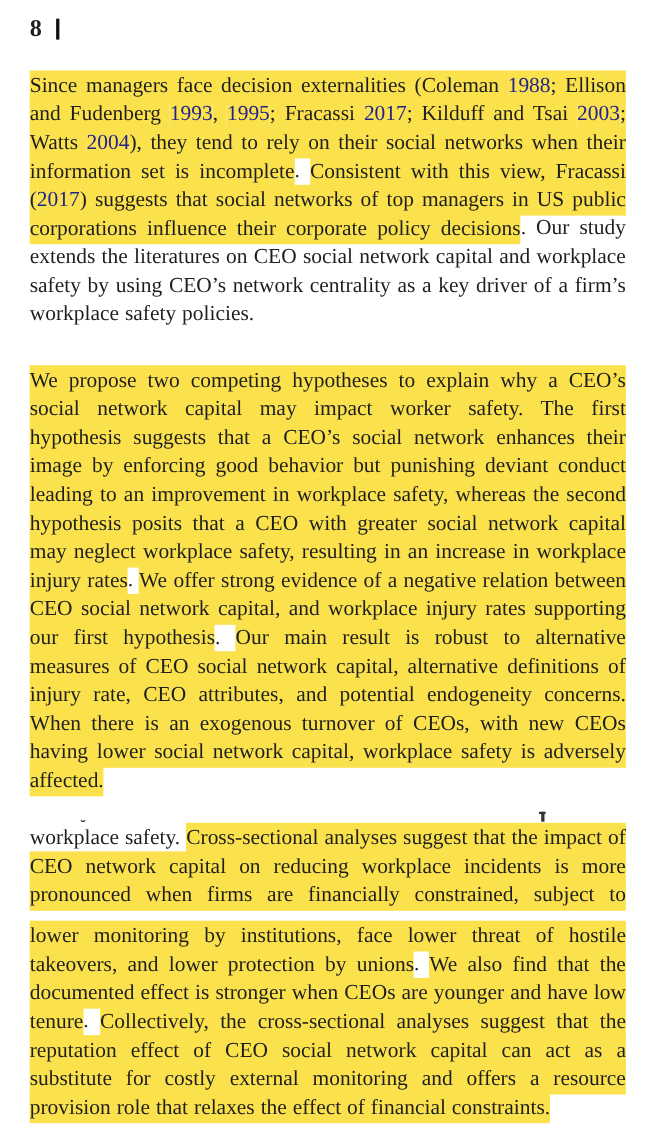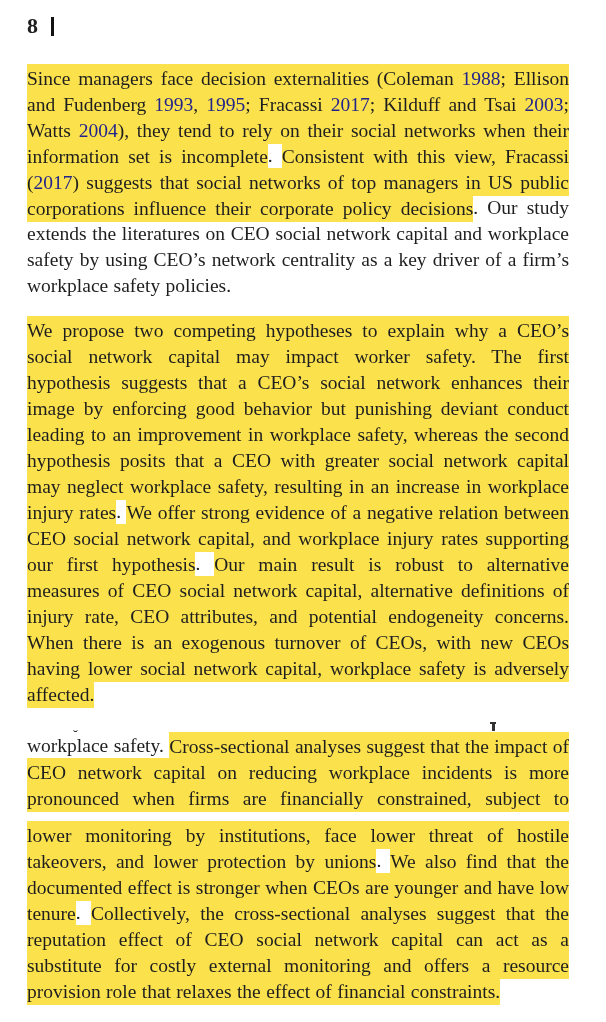--- a/index.html
+++ b/index.html
@@ -32,21 +32,21 @@
     background:#121212;
     margin:0 16px 0 13px;
   }
   p.para{
     margin:0;
     font-size:19.5px;
     line-height:26px;
     text-align:justify;
     word-spacing:.5px;
   }
-  p.para.mb-18{margin-bottom:18px;}
+  p.para.mb-18{margin-bottom:34px;}
   p.para.stitch-top{text-align-last:justify;}
   .stitch-gap{
     position:relative;
     height:26px;
   }
   .stitch-seam{height:11px;}
   .artifact-left{
     position:absolute;
     left:46px;bottom:-6px;
     font-size:15px;color:#2a2a2a;

